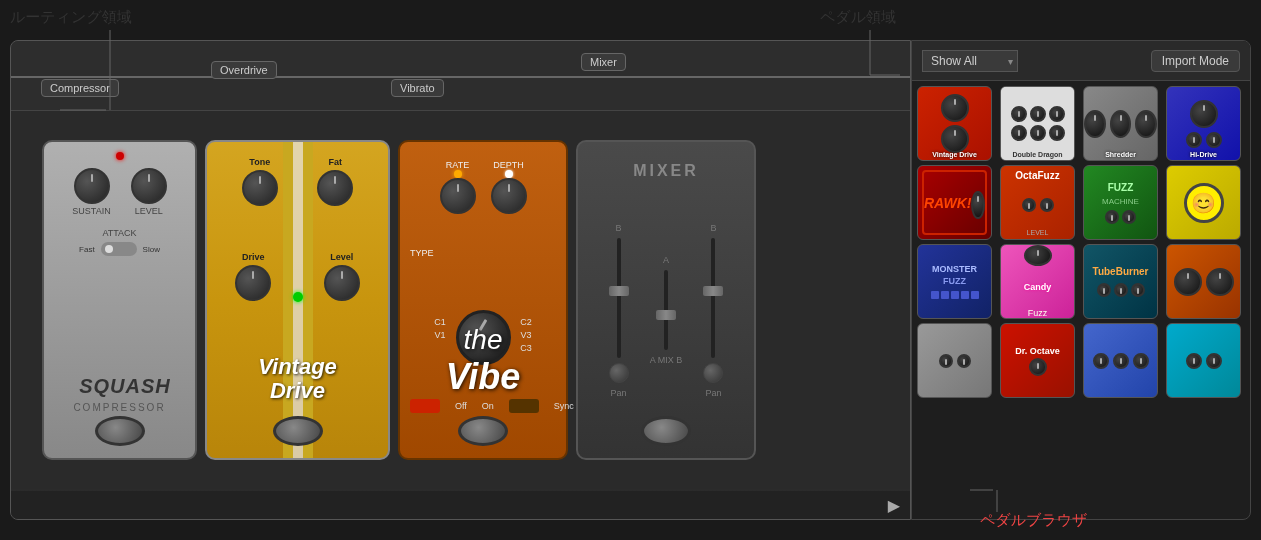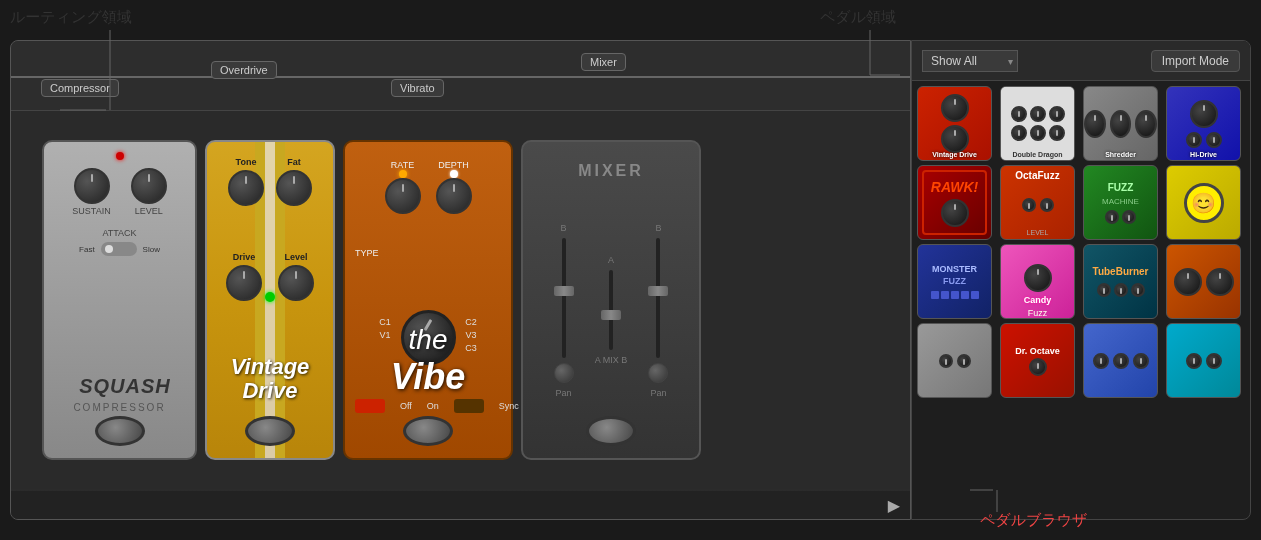--- a/index.html
+++ b/index.html
@@ -126,21 +126,21 @@
       display: flex;
       flex-direction: column;
       align-items: center;
       padding: 10px;
       flex-shrink: 0;
       margin-left: 16px;
     }
 
     
     .pedal-vintage {
-      width: 130px;
+      width: 185px;
       height: 320px;
       background: linear-gradient(180deg, #d4a520 0%, #c8950e 50%, #b8850a 100%);
       border-radius: 10px;
       border: 2px solid #888;
       position: relative;
       display: flex;
       flex-direction: column;
       align-items: center;
       padding: 10px;
       flex-shrink: 0;
@@ -811,21 +811,21 @@
           <div class="knob-small"></div>
           <div style="display:flex;gap:4px;">
             <div class="knob-small" style="width:16px;height:16px;"></div>
             <div class="knob-small" style="width:16px;height:16px;"></div>
           </div>
         </div>
         <div class="pedal-thumb-label">Hi-Drive</div>
       </div>
 
       <div class="pedal-thumb" style="background:linear-gradient(135deg,#aa0000,#660000);">
-        <div style="position:absolute;inset:4px;border:2px solid #cc2200;border-radius:4px;display:flex;flex-direction:column;justify-content:center;align-items:center;">
+        <div style="position:absolute;inset:4px;border:2px solid #cc2200;border-radius:4px;display:flex;justify-content:center;align-items:center;">
           <div style="color:#ff4400;font-size:14px;font-weight:900;font-style:italic;">RAWK!</div>
           <div class="knob-small" style="margin-top:4px;"></div>
         </div>
       </div>
       <div class="pedal-thumb" style="background:linear-gradient(135deg,#cc3300,#aa2200);">
         <div style="position:absolute;inset:0;display:flex;flex-direction:column;justify-content:center;align-items:center;gap:17px;">
           <div style="color:#fff;font-size:10px;font-weight:700;">OctaFuzz</div>
           <div style="display:flex;gap:4px;">
             <div class="knob-small" style="width:14px;height:14px;"></div>
             <div class="knob-small" style="width:14px;height:14px;"></div>
@@ -858,21 +858,21 @@
           <div style="display:flex;gap:2px;margin-top:3px;">
             <div style="width:8px;height:8px;background:#4455cc;border-radius:1px;"></div>
             <div style="width:8px;height:8px;background:#4455cc;border-radius:1px;"></div>
             <div style="width:8px;height:8px;background:#4455cc;border-radius:1px;"></div>
             <div style="width:8px;height:8px;background:#4455cc;border-radius:1px;"></div>
             <div style="width:8px;height:8px;background:#4455cc;border-radius:1px;"></div>
           </div>
         </div>
       </div>
       <div class="pedal-thumb" style="background:linear-gradient(135deg,#ee55bb,#cc2299);">
-        <div style="position:absolute;inset:0;display:flex;flex-direction:column;justify-content:flex-end;align-items:center;gap:3px;">
+        <div style="position:absolute;inset:0;display:flex;flex-direction:column;justify-content:flex-end;align-items:center;gap:16px;">
           <div class="knob-small"></div>
           <div style="color:#fff;font-size:9px;font-weight:700;text-shadow:0 0 3px #ff0099;">Candy</div>
           <div style="color:#ffe;font-size:9px;">Fuzz</div>
         </div>
       </div>
       <div class="pedal-thumb" style="background:linear-gradient(135deg,#115566,#003344);">
         <div style="position:absolute;inset:0;display:flex;flex-direction:column;justify-content:center;align-items:center;gap:3px;">
           <div style="color:#ffaa44;font-size:10px;font-weight:700;">TubeBurner</div>
           <div style="display:flex;gap:3px;margin-top:3px;">
             <div class="knob-small" style="width:14px;height:14px;"></div>

